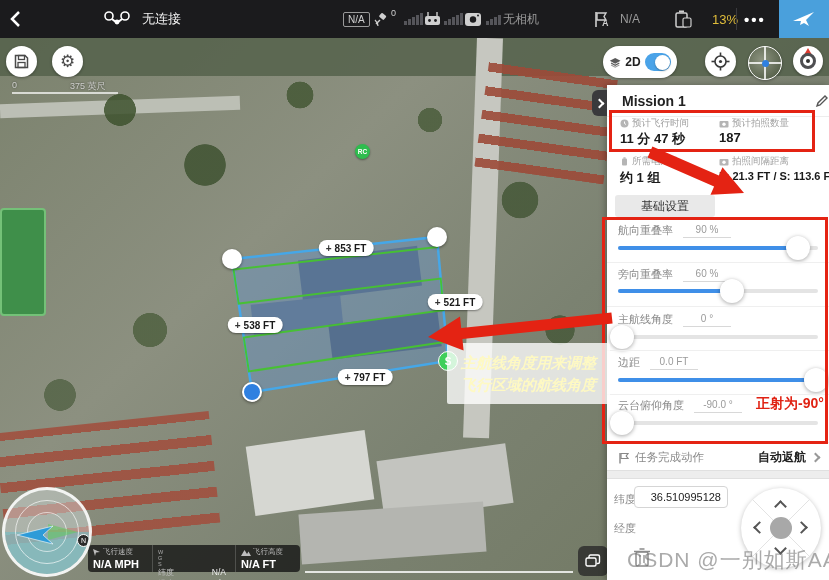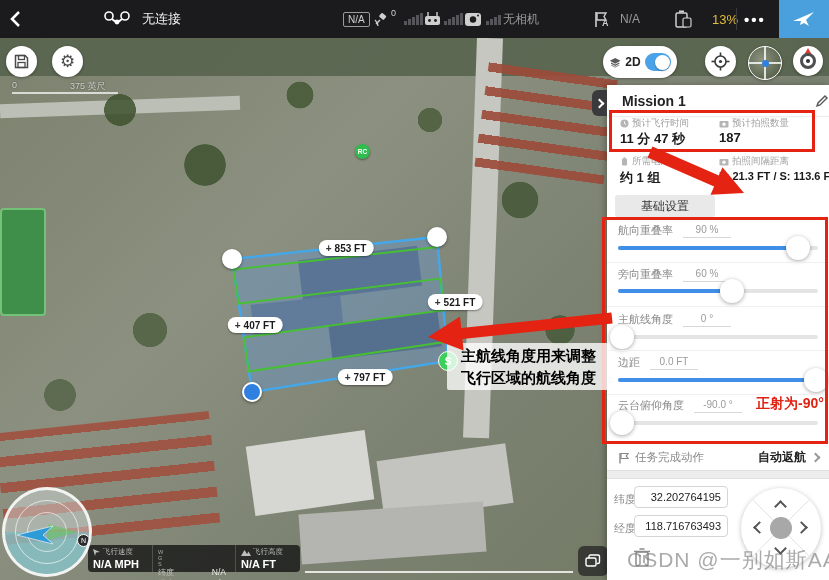--- a/index.html
+++ b/index.html
@@ -142,23 +142,23 @@
   .dpad .c { position:absolute; width:9px; height:9px; border-right:2.5px solid #555; border-top:2.5px solid #555; }
   .dpad .up    { left:35px; top:14px;  transform:rotate(-45deg); }
   .dpad .down  { left:35px; top:56px;  transform:rotate(135deg); }
   .dpad .left  { left:14px; top:35px;  transform:rotate(-135deg); }
   .dpad .right { left:56px; top:35px;  transform:rotate(45deg); }
   .dpad .center { position:absolute; left:29px; top:29px; width:22px; height:22px; border-radius:50%; background:#a8a8a8; }
   .trash { position:absolute; left:26px; top:462px; }
 
   
   .red-box { position:absolute; border:3px solid #e42313; z-index:21; pointer-events:none; }
-  .anno-text { position:absolute; left:447px; top:343px; width:163px; height:47px; background:rgba(255,255,255,.78);
+  .anno-text { position:absolute; left:447px; top:343px; width:163px; height:61px; background:rgba(255,255,255,.78);
     border-radius:2px; z-index:21; display:flex; flex-direction:column; align-items:center; justify-content:center;
-    font-size:15px; line-height:22px; font-weight:bold; color:#000000; white-space:nowrap; }
+    font-size:15px; line-height:22px; font-weight:bold; color:#fef9c3; white-space:nowrap;font-style:italic; }
 
   
   #telemetry { position:absolute; left:88px; top:545px; width:212px; height:27px; background:rgba(18,18,18,.78);
     border-radius:4px; z-index:8; display:flex; color:#fff; }
   .tele-sec { position:relative; padding:2px 4px 0 5px; }
   .tele-sec + .tele-sec { border-left:1px solid rgba(255,255,255,.18); }
   .tele-top { font-size:7.5px; color:#bdbdbd; display:flex; align-items:center; gap:2px; white-space:nowrap; }
   .tele-val { font-size:11px; font-weight:bold; color:#fff; white-space:nowrap; margin-top:1px; }
   .wgs { width:7px; font-size:5.5px; line-height:6px; color:#aaa; word-break:break-all; margin:2px 2px 0 0; float:left; }
   .gps-row { display:flex; justify-content:space-between; width:68px; font-size:8px; }
@@ -217,21 +217,21 @@
     <div class="edge-label" style="left:346px; top:248px;">
       <span class="plus">+</span>
       <span>853 FT</span>
       </div>
     <div class="edge-label" style="left:455px; top:302px;">
       <span class="plus">+</span>
       <span>521 FT</span>
       </div>
     <div class="edge-label" style="left:255px; top:325px;">
       <span class="plus">+</span>
-      <span>407 FT</span>
+      <span>538 FT</span>
       </div>
     <div class="edge-label" style="left:365px; top:377px;">
       <span class="plus">+</span>
       <span>797 FT</span>
       </div>
 
     <div class="map-scale-top" style="left:12px; top:80px;">0</div>
     <div class="map-scale-top" style="left:70px; top:80px;">375 英尺</div>
     <div class="scale-line-top"></div>
     <div class="scale-line-bottom"></div>
@@ -482,23 +482,22 @@
         <path d="M3 1.5 H10 L8.2 4 L10 6.5 H3 Z" fill="none" stroke="#888" stroke-width="1.2"></path>
         </svg>
       <span class="flbl">任务完成动作</span>
       <span class="fval">自动返航</span>
       <span class="chev-gray"></span>
     </div>
 
     <div class="gray-band"></div>
 
     <div class="coord-label" style="top:407px;">纬度</div>
-    <div class="coord-input" style="top:401px;">32.202764195</div>
+    <div class="coord-input" style="top:401px;">36.510995128</div>
     <div class="coord-label" style="top:436px;">经度</div>
-    <div class="coord-input" style="top:430px;">118.716763493</div>
 
     <div class="dpad">
       <span class="c up"></span>
       <span class="c down"></span>
       <span class="c left"></span>
       <span class="c right"></span>
       <span class="center"></span>
     </div>
 
     <div class="trash">

